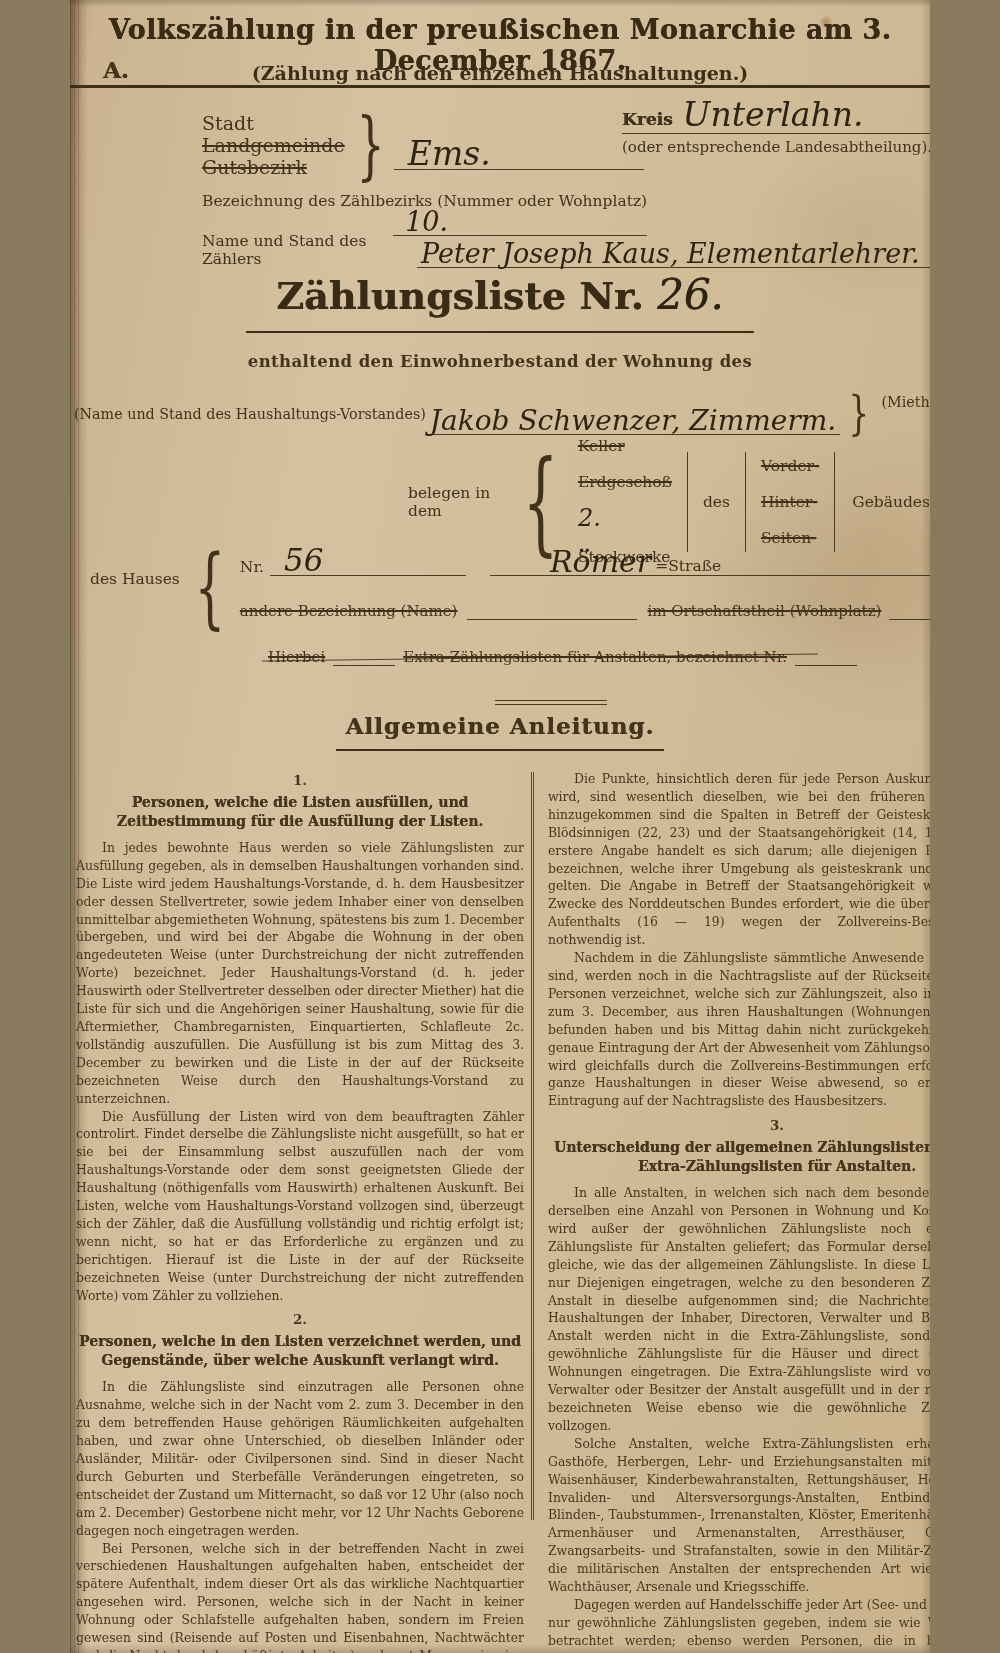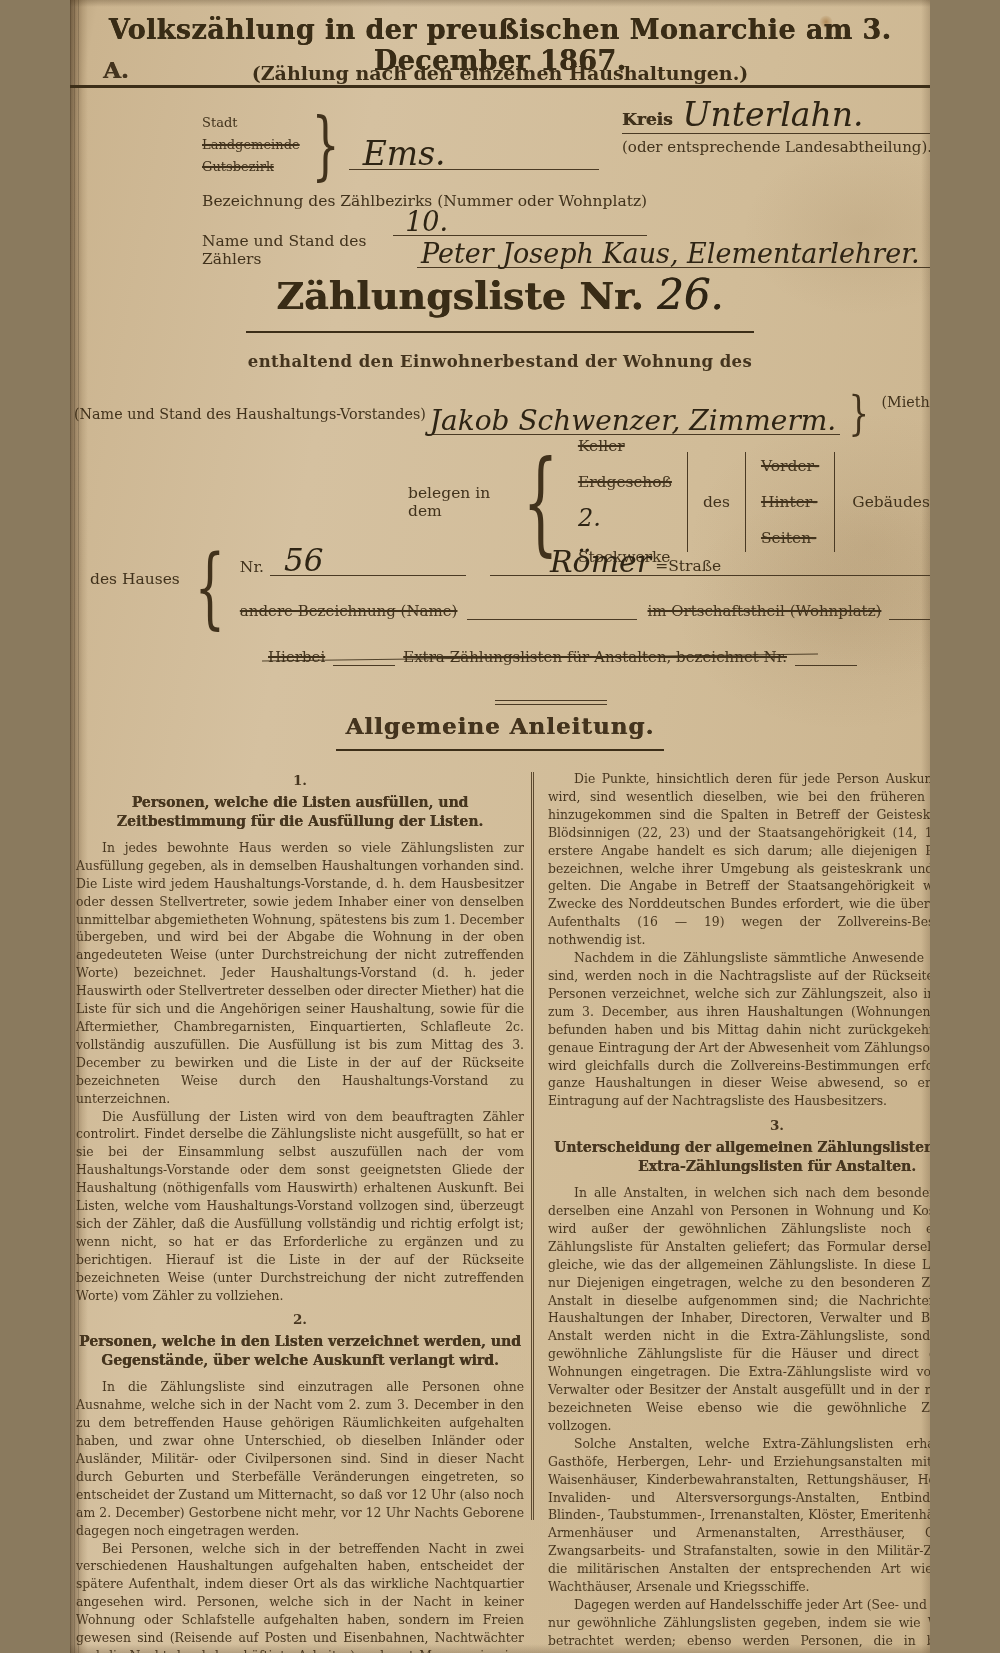--- a/index.html
+++ b/index.html
@@ -28,21 +28,21 @@
   .underfield{display:inline-block;border-bottom:1.4px solid #4a3a24;}
   .brace{font-weight:300;color:#41321c;display:inline-block;}
 
   .header-title{position:absolute;top:14px;left:0;right:0;text-align:center;}
   .header-title>span{display:inline-block;font-size:27px;font-weight:bold;letter-spacing:.4px;
     padding:0 16px 9px;border-bottom:3px solid #3c2e18;color:#392c16;text-shadow:.4px 0 0 currentColor;}
   .form-letter{position:absolute;top:56px;left:33px;font-size:23px;font-weight:bold;text-shadow:.4px 0 0 currentColor;}
   .subtitle{position:absolute;top:62px;left:0;right:0;text-align:center;font-size:19px;font-weight:600;color:#3c2e18;}
 
   .locality{position:absolute;top:102px;left:132px;display:flex;align-items:center;}
-  .loc-options{font-size:13px;line-height:22px;}
+  .loc-options{font-size:19px;line-height:22px;}
   .brace-close{font-size:74px;transform:scaleX(.6);margin:0 0 0 2px;}
   .loc-value{border-bottom:1.4px solid #4a3a24;min-width:228px;height:48px;display:flex;align-items:flex-end;padding:0 8px 0 14px;}
   .loc-value .hand{font-size:33px;line-height:30px;}
 
   .kreis{position:absolute;top:100px;left:552px;width:392px;}
   .kreis-line{display:flex;align-items:flex-end;gap:10px;border-bottom:1.4px solid #4a3a24;padding:0 4px 3px 0;}
   .kreis-line .label{font-size:17px;font-weight:bold;line-height:22px;text-shadow:.4px 0 0 currentColor;}
   .kreis-line .hand{font-size:33px;line-height:30px;}
   .kreis-note{font-size:15px;margin-top:4px;}
 

